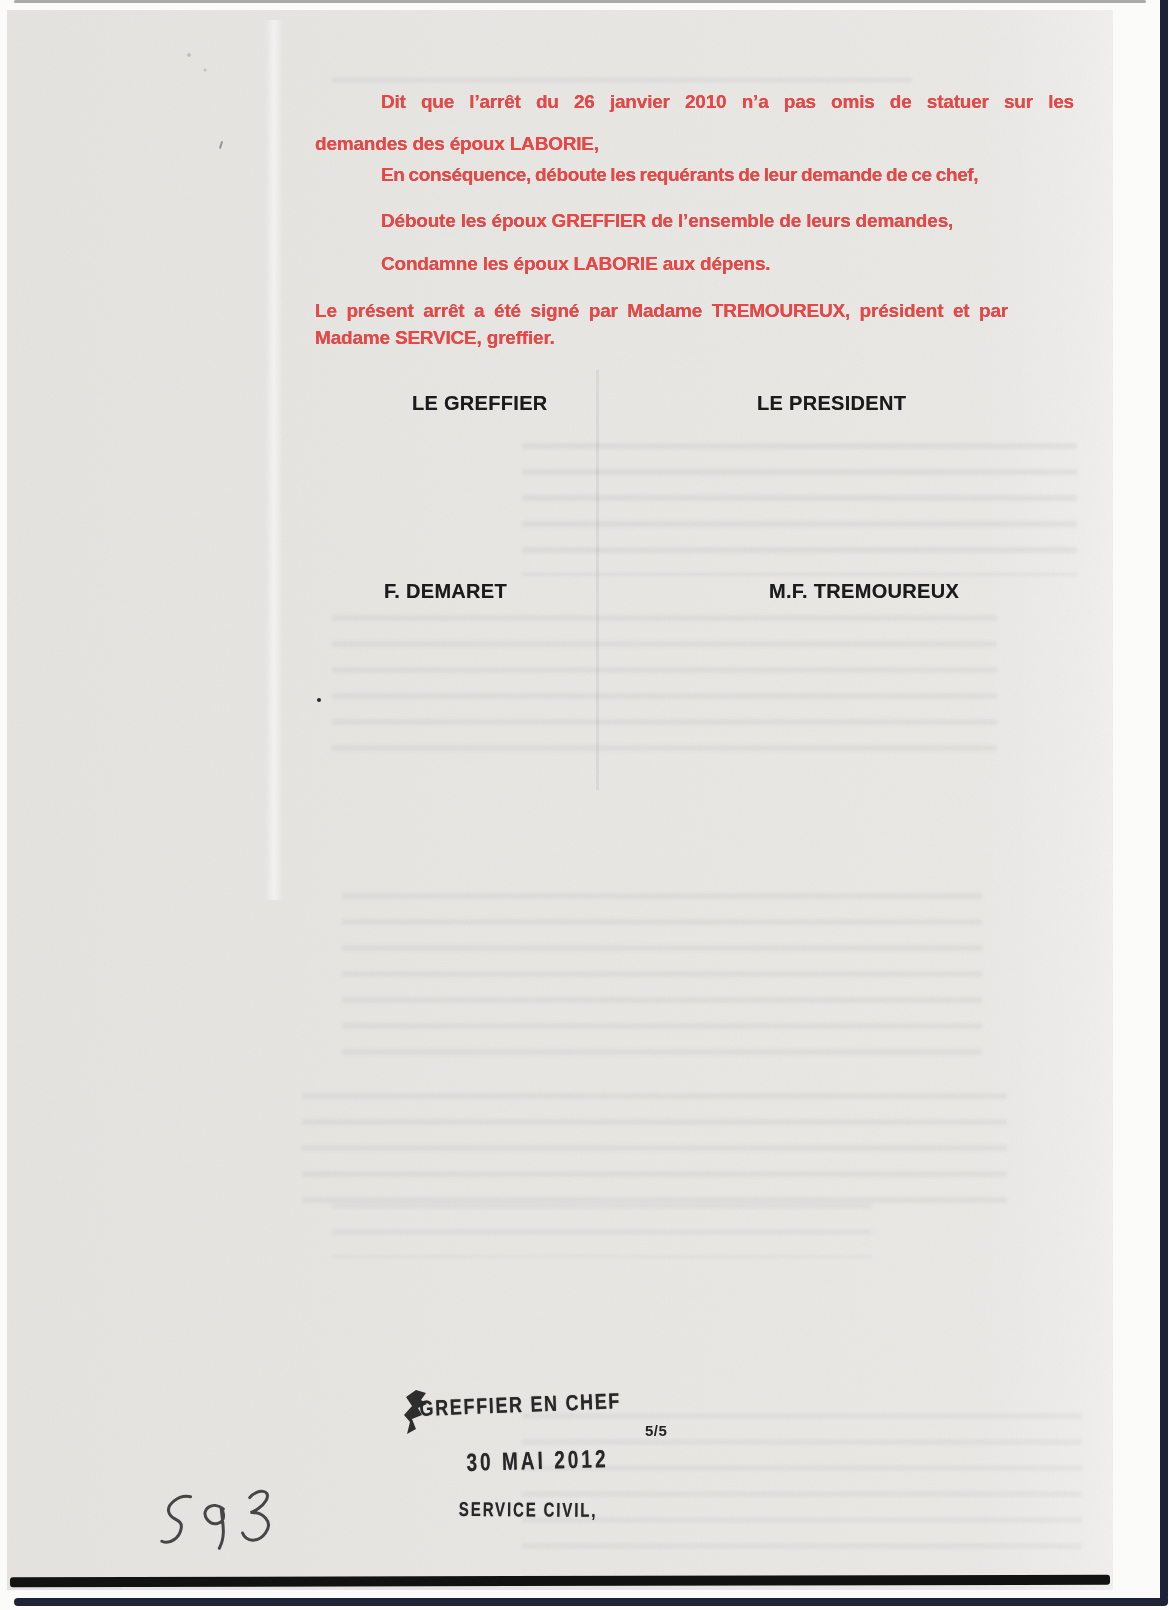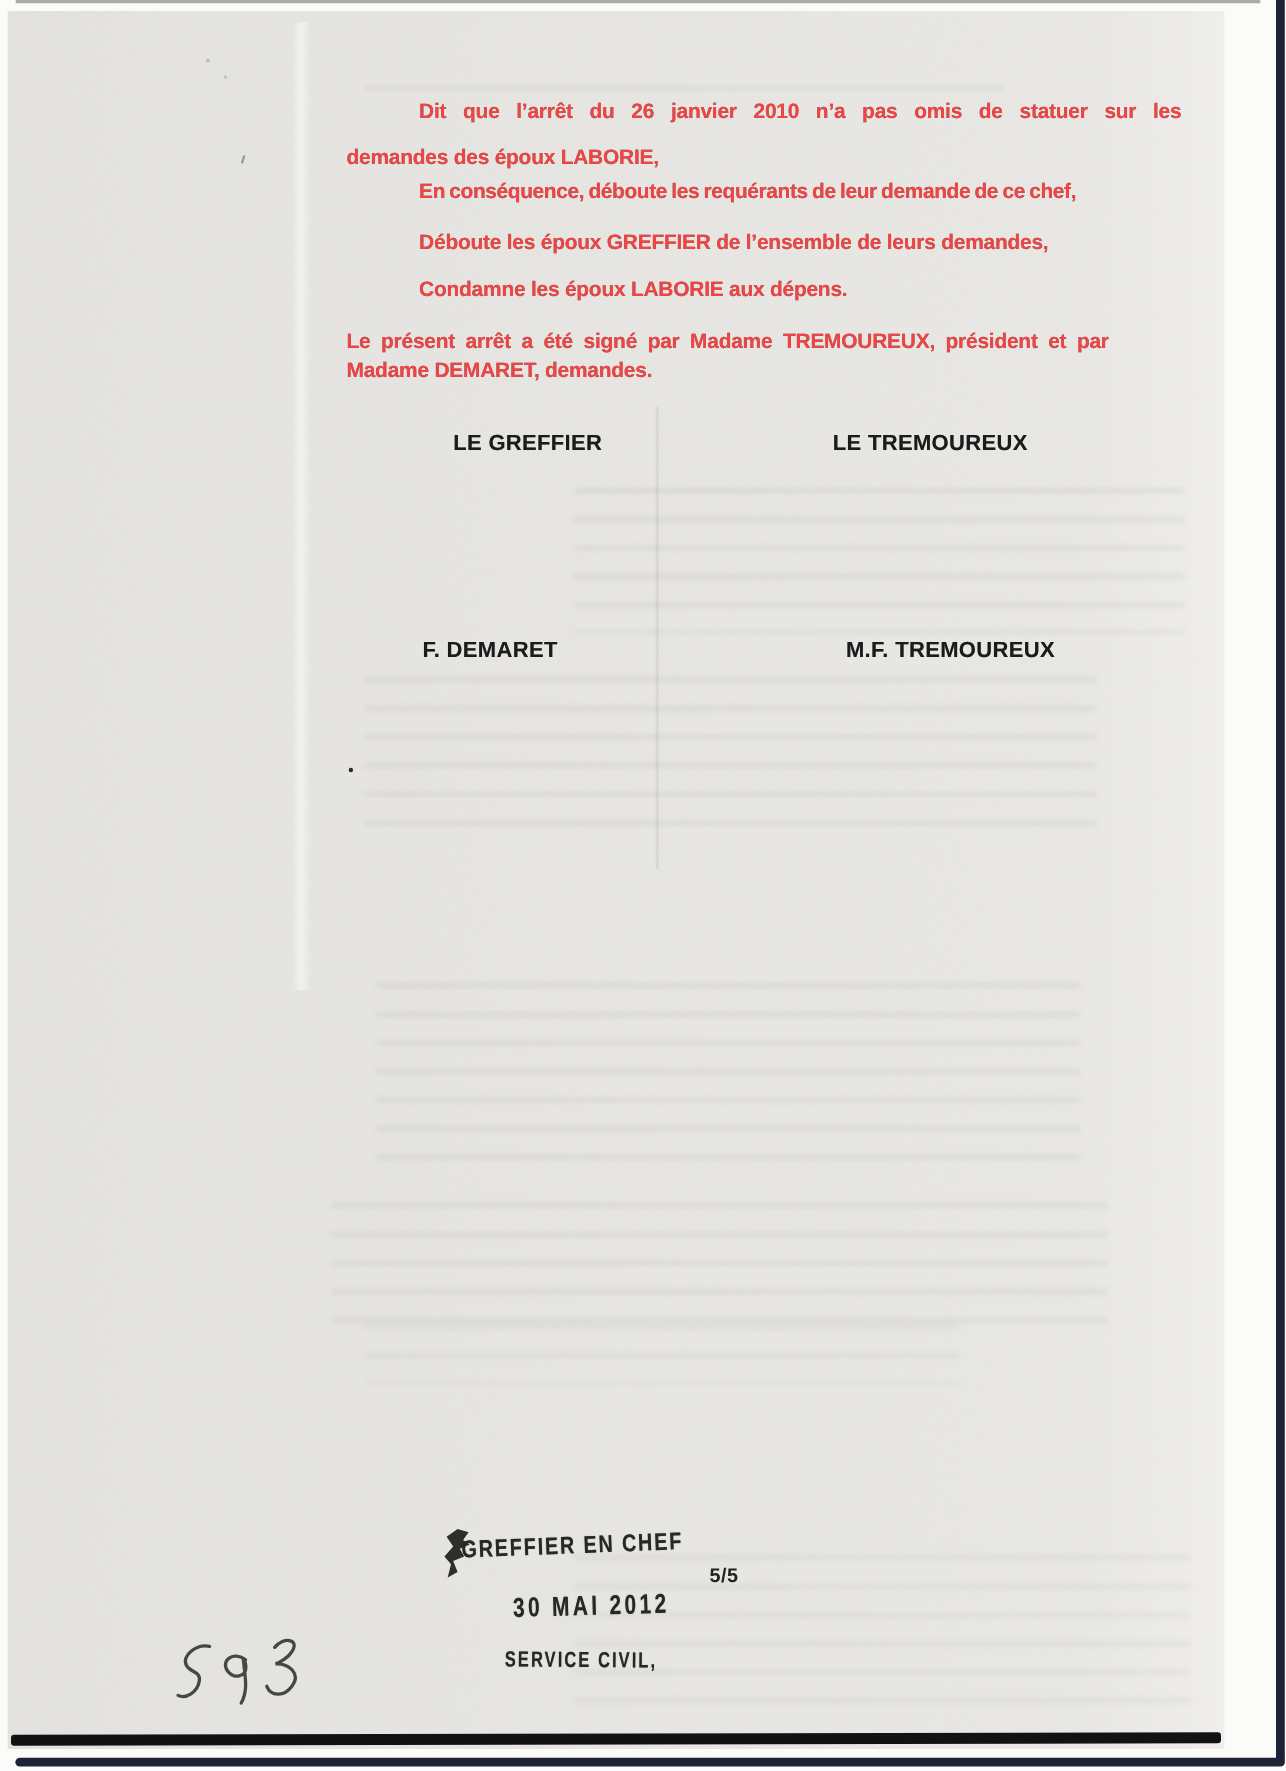--- a/index.html
+++ b/index.html
@@ -46,21 +46,21 @@
   .stamp-text{
     position:absolute;color:#272727;font-weight:700;white-space:nowrap;
     text-shadow:0 0 1px rgba(45,45,45,.55);transform-origin:left top;
   }
   .stamp-1{left:419px;top:1396px;font-size:22px;letter-spacing:2px;
     transform:rotate(-2.2deg) scaleX(.82);}
   .stamp-date{left:466px;top:1448px;font-size:25px;letter-spacing:4px;
     transform:rotate(-1.6deg) scaleX(.76);}
   .stamp-3{left:459px;top:1498px;font-size:20px;letter-spacing:2.5px;
     transform:rotate(.4deg) scaleX(.75);}
-  .page-num{position:absolute;left:645px;top:1422px;font-size:18px;font-weight:700;
+  .page-num{position:absolute;left:645px;top:1422px;font-size:15px;font-weight:700;
     color:#222;letter-spacing:.5px;}
   .ink-blot{position:absolute;left:402px;top:1388px;}
 
   
   .handwriting{position:absolute;left:156px;top:1486px;transform:rotate(-3deg);}
   .hidden-bind{position:absolute;left:0;top:0;color:transparent;font-size:40px;
     letter-spacing:14px;pointer-events:none;user-select:none;}
 
   
   .ghost{position:absolute;filter:blur(1.8px);pointer-events:none;
@@ -104,24 +104,24 @@
 </div>
 
 <div class="top-edge-line"></div>
 
 <div class="bodyline stretch indent" style="top:88px;">Dit que l’arrêt du 26 janvier 2010 n’a pas omis de statuer sur les</div>
 <div class="bodyline" style="top:130px;">demandes des époux LABORIE,</div>
 <div class="bodyline indent tight" style="top:161px;">En conséquence, déboute les requérants de leur demande de ce chef,</div>
 <div class="bodyline indent" style="top:207px;">Déboute les époux GREFFIER de l’ensemble de leurs demandes,</div>
 <div class="bodyline indent" style="top:250px;">Condamne les époux LABORIE aux dépens.</div>
 <div class="bodyline stretch" style="top:297px;">Le présent arrêt a été signé par Madame TREMOUREUX, président et par</div>
-<div class="bodyline" style="top:324px;">Madame DEMARET, demandes.</div>
+<div class="bodyline" style="top:324px;">Madame SERVICE, greffier.</div>
 
 <div class="sig-title" style="left:384px;top:392px;margin-left:28px;">LE GREFFIER</div>
-<div class="sig-title" style="left:757px;top:392px;">LE TREMOUREUX</div>
+<div class="sig-title" style="left:757px;top:392px;">LE PRESIDENT</div>
 
 <div class="sig-name" style="left:384px;top:580px;">F. DEMARET</div>
 <div class="sig-name" style="left:769px;top:580px;">M.F. TREMOUREUX</div>
 
 <div class="tick-artifact"></div>
 <div class="dot-artifact"></div>
 
 <svg class="ink-blot" width="30" height="50" viewBox="0 0 30 50">
   <path d="M14,2 L24,5 L19,12 L25,16 L16,20 L20,27 L10,31 L14,41 L5,46 L8,34 L2,27 L10,18 L4,9 Z" fill="#1a1a1a" opacity="0.9"></path>
 </svg>

